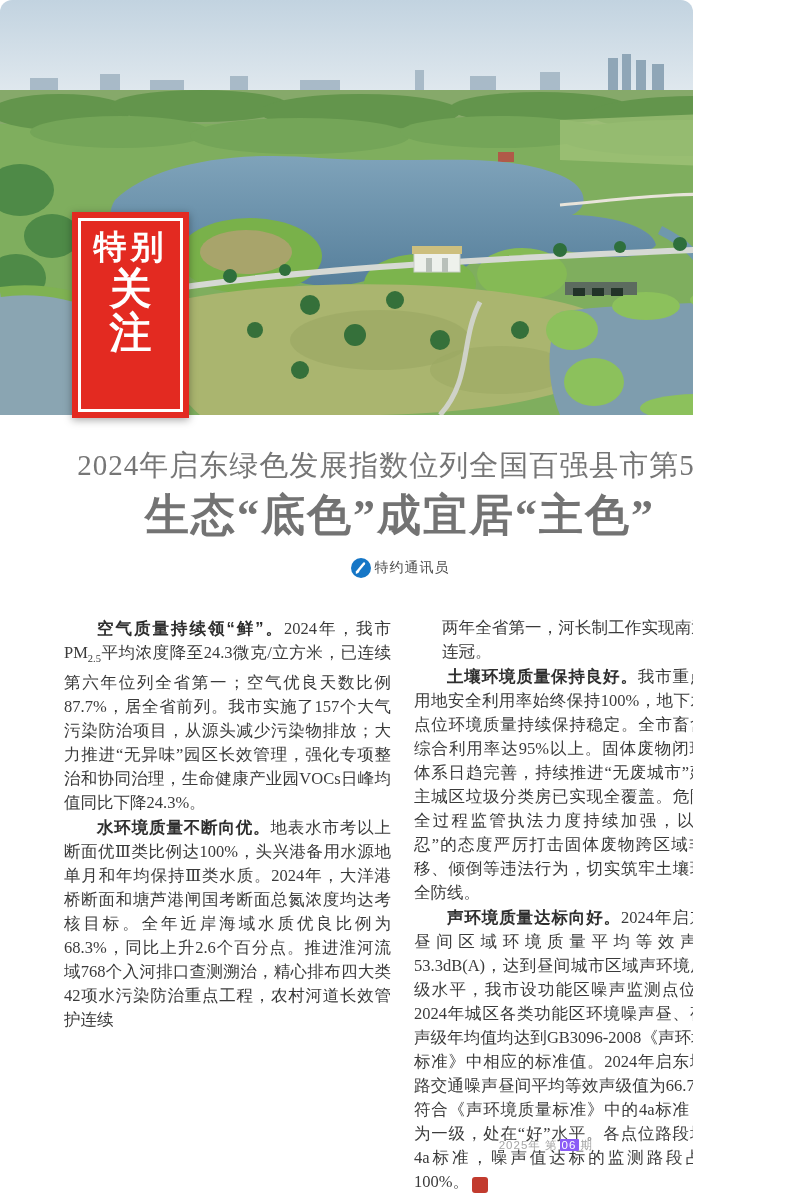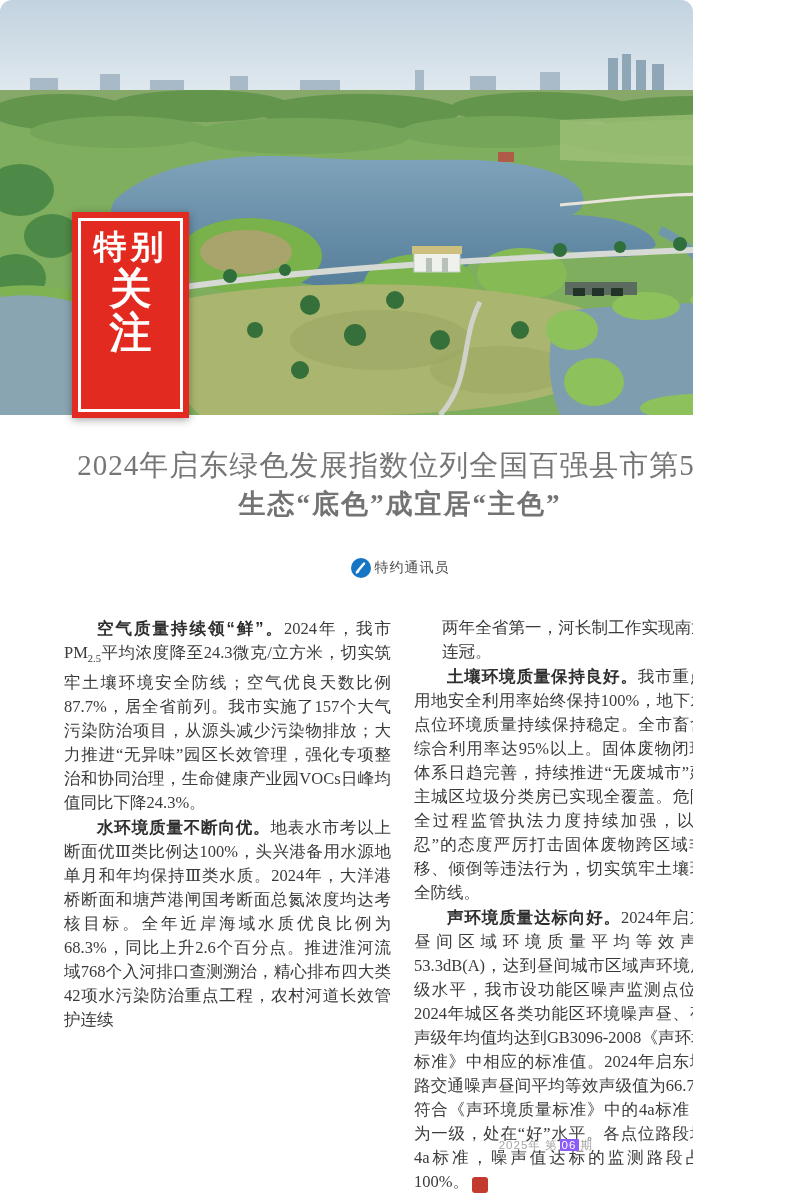--- a/index.html
+++ b/index.html
@@ -16,21 +16,21 @@
   .badge-inner{box-sizing:border-box;width:100%;height:100%;border:3px solid #ffffff;
                display:flex;flex-direction:column;align-items:center;color:#ffffff;}
   .badge-small{font-size:33px;font-weight:700;letter-spacing:4px;margin-top:10px;line-height:1;}
   .badge-big{font-size:42px;font-weight:700;line-height:1.04;width:1em;
              word-break:break-all;text-align:center;margin-top:4px;}
 
   
   .title1{position:absolute;left:1px;top:446px;width:800px;text-align:center;
           font-size:29px;color:#767676;letter-spacing:1px;}
   .title2{position:absolute;left:0;top:486px;width:800px;text-align:center;
-          font-size:27px;font-weight:700;color:#737373;letter-spacing:2px;}
+          font-size:44px;font-weight:700;color:#737373;letter-spacing:2px;}
 
   
   .byline{position:absolute;left:0;top:558px;width:800px;display:flex;
           align-items:center;justify-content:center;gap:4px;}
   .byline-label{font-family:"Liberation Sans","DejaVu Sans",sans-serif;
                 font-size:14px;color:#4c4c4c;letter-spacing:1px;}
 
   
   .col{position:absolute;top:616px;width:327px;font-size:16.5px;line-height:24px;
        color:#3a3a3a;text-align:justify;}
@@ -202,21 +202,21 @@
   <div class="byline">
     <svg width="20" height="20" viewBox="0 0 20 20">
       <circle cx="10" cy="10" r="10" fill="#1576c6"></circle>
       <path d="M6,14 L13,5.5" stroke="#ffffff" stroke-width="2.4" stroke-linecap="round"></path>
       <path d="M5.4,15 L7.6,13.6" stroke="#ffffff" stroke-width="1.4" stroke-linecap="round"></path>
     </svg>
     <span class="byline-label">特约通讯员</span>
   </div>
 
   <div class="col col-left">
-    <p><span class="lead">空气质量持续领“鲜”。</span><span>2024年，我市PM</span><sub class="pm">2.5</sub><span>平均浓度降至24.3微克/立方米，切实筑牢土壤环境安全防线；空气优良天数比例87.7%，居全省前列。我市实施了157个大气污染防治项目，从源头减少污染物排放；大力推进“无异味”园区长效管理，强化专项整治和协同治理，生命健康产业园VOCs日峰均值同比下降24.3%。</span></p>
+    <p><span class="lead">空气质量持续领“鲜”。</span><span>2024年，我市PM</span><sub class="pm">2.5</sub><span>平均浓度降至24.3微克/立方米，已连续第六年位列全省第一；空气优良天数比例87.7%，居全省前列。我市实施了157个大气污染防治项目，从源头减少污染物排放；大力推进“无异味”园区长效管理，强化专项整治和协同治理，生命健康产业园VOCs日峰均值同比下降24.3%。</span></p>
     <p><span class="lead">水环境质量不断向优。</span><span>地表水市考以上断面优Ⅲ类比例达100%，头兴港备用水源地单月和年均保持Ⅲ类水质。2024年，大洋港桥断面和塘芦港闸国考断面总氮浓度均达考核目标。全年近岸海域水质优良比例为68.3%，同比上升2.6个百分点。推进淮河流域768个入河排口查测溯治，精心排布四大类42项水污染防治重点工程，农村河道长效管护连续</span></p>
   </div>
 
   <div class="col col-right">
     <p class="cont"><span>两年全省第一，河长制工作实现南通市四连冠。</span></p>
     <p><span class="lead">土壤环境质量保持良好。</span><span>我市重点建设用地安全利用率始终保持100%，地下水国考点位环境质量持续保持稳定。全市畜禽粪污综合利用率达95%以上。固体废物闭环管理体系日趋完善，持续推进“无废城市”建设，主城区垃圾分类房已实现全覆盖。危险废物全过程监管执法力度持续加强，以“零容忍”的态度严厉打击固体废物跨区域非法转移、倾倒等违法行为，切实筑牢土壤环境安全防线。</span></p>
     <p><span class="lead">声环境质量达标向好。</span><span>2024年启东城区昼间区域环境质量平均等效声级为53.3dB(A)，达到昼间城市区域声环境质量二级水平，我市设功能区噪声监测点位7个，2024年城区各类功能区环境噪声昼、夜等效声级年均值均达到GB3096-2008《声环境质量标准》中相应的标准值。2024年启东城区道路交通噪声昼间平均等效声级值为66.7dB(A),符合《声环境质量标准》中的4a标准，强度为一级，处在“好”水平。各点位路段均符合4a标准，噪声值达标的监测路段占比为100%。</span><span class="seal">启</span></p>
   </div>
 
   <div class="folio">

